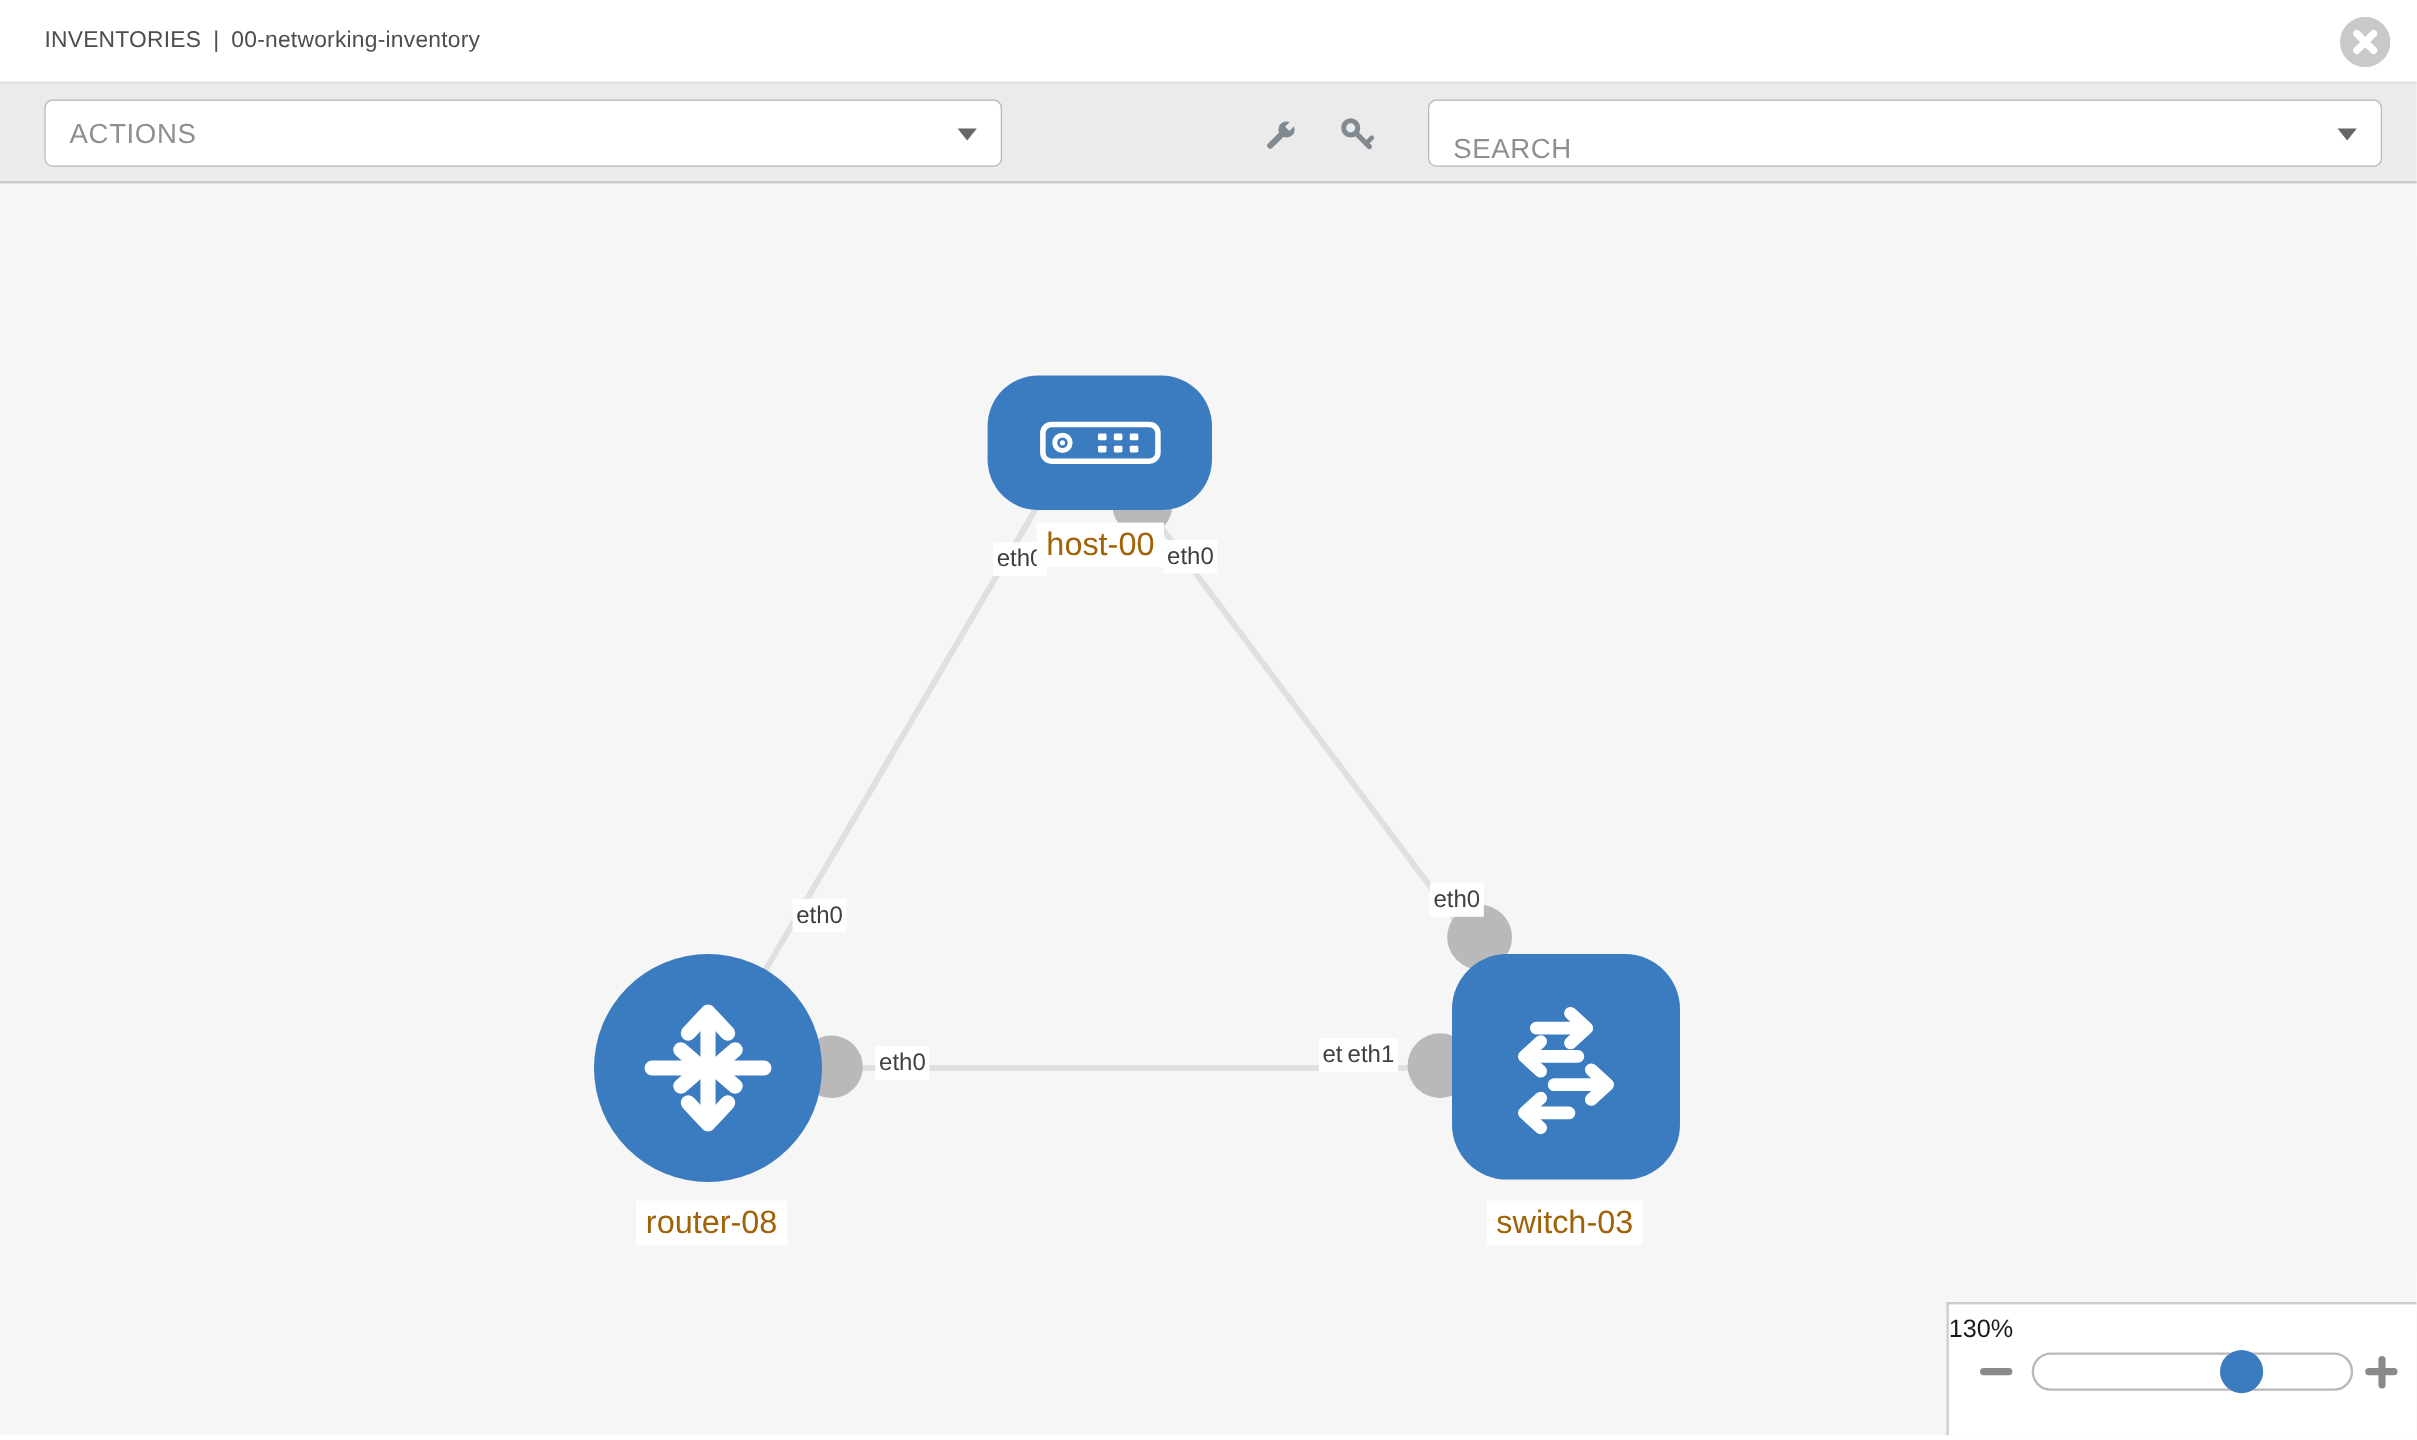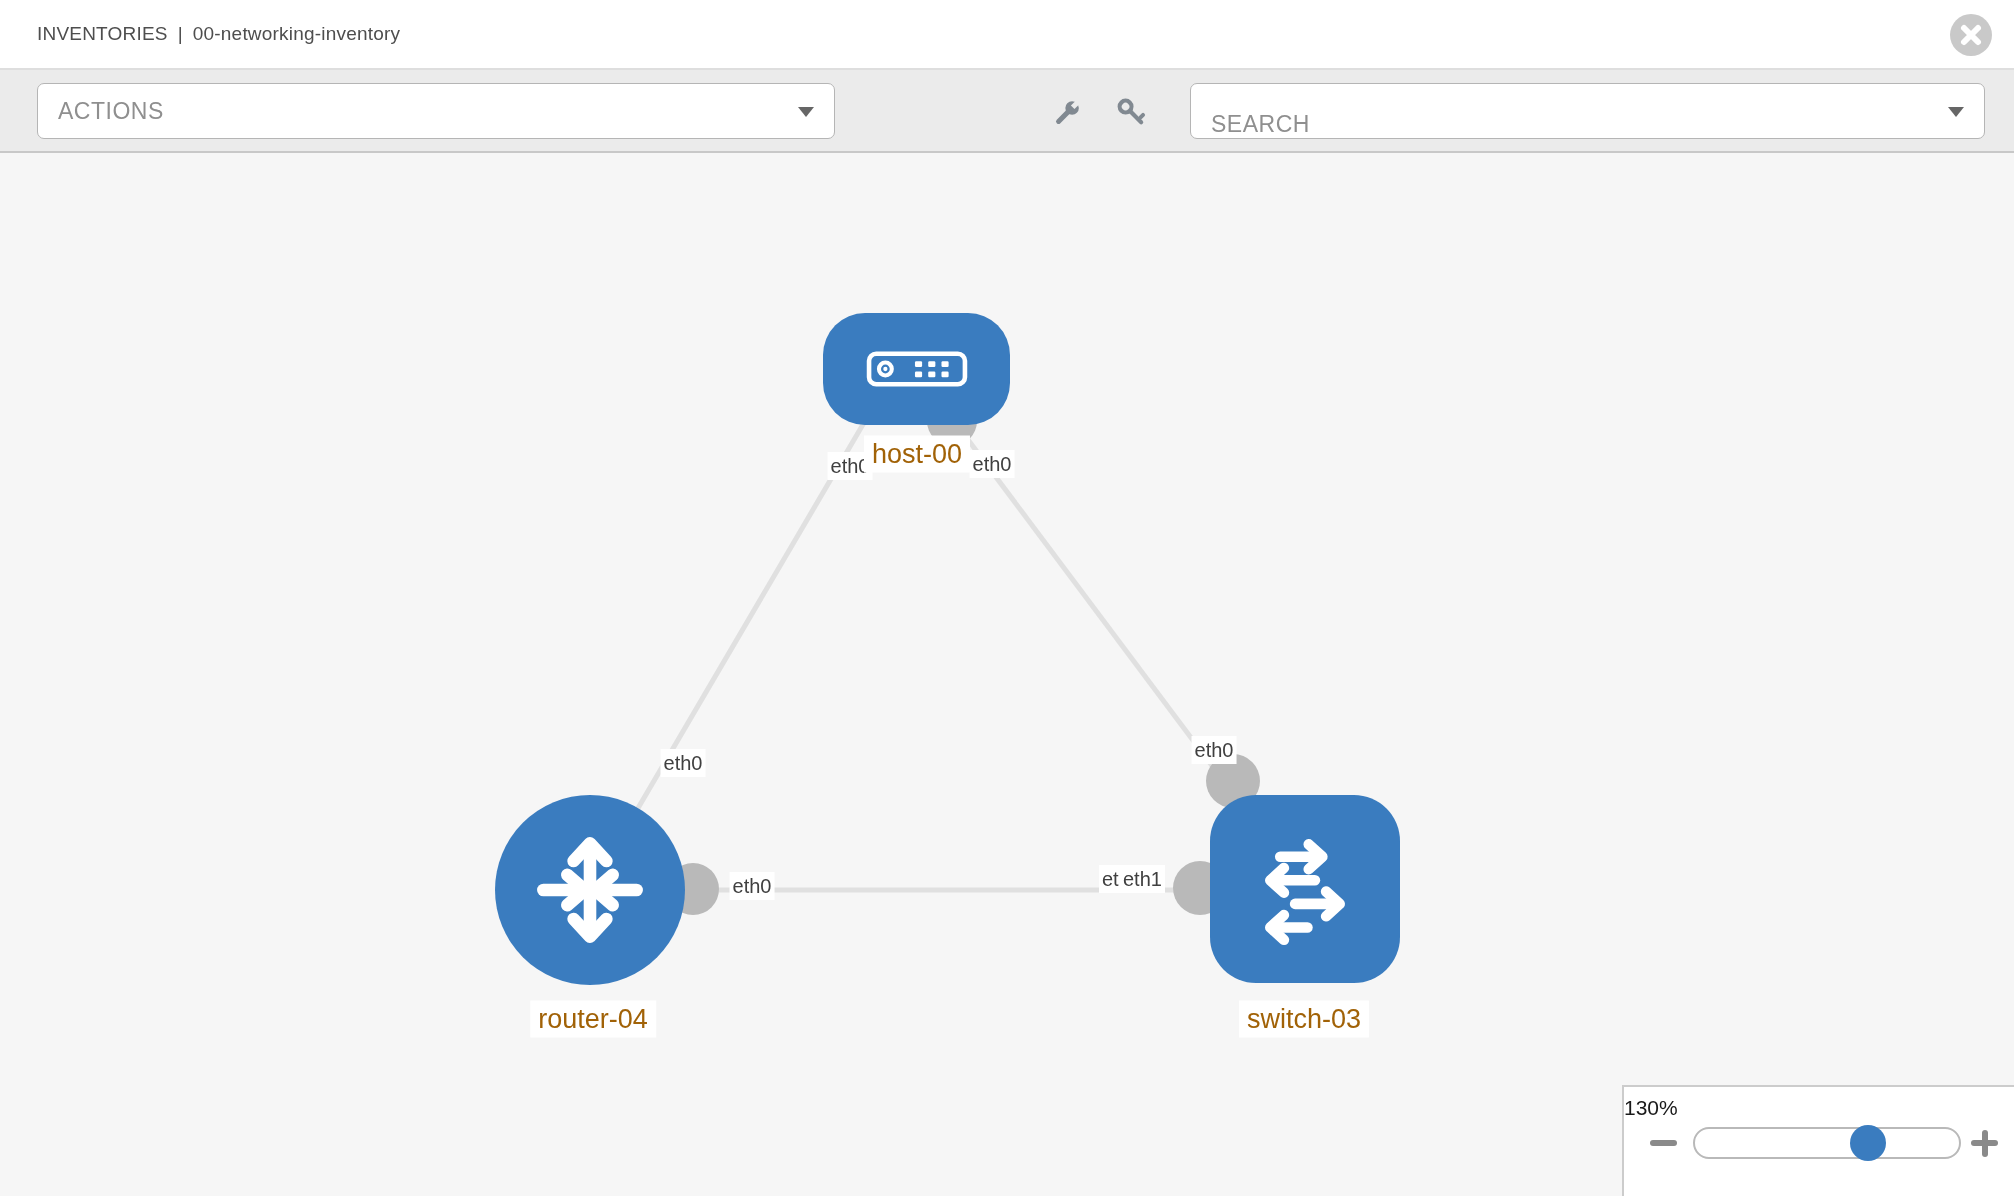--- a/index.html
+++ b/index.html
@@ -165,21 +165,21 @@
     <div class="if-label" style="left:992px; top:311px;">eth0</div>
     <div class="if-label" style="left:683px; top:610px;">eth0</div>
     <div class="if-label" style="left:1214px; top:597px;">eth0</div>
     <div class="if-label" style="left:752px; top:733px;">eth0</div>
     <div class="if-overlap">
       <span class="under">eth0</span>
       <span class="over">eth1</span>
     </div>
 
     <div class="node-label" style="left:917px; top:301px;">host-00</div>
-    <div class="node-label" style="left:593px; top:866px;">router-04</div>
+    <div class="node-label" style="left:593px; top:866px;">router-08</div>
     <div class="node-label" style="left:1304px; top:866px;">switch-03</div>
 
     <div class="node node-host">
       <svg width="102" height="38" viewBox="0 0 100 36">
         <rect x="3" y="3" width="94" height="30" rx="7" fill="none" stroke="#fff" stroke-width="4.5"></rect>
         <circle cx="19" cy="18" r="6.3" fill="none" stroke="#fff" stroke-width="4"></circle>
         <circle cx="19" cy="18" r="2.1" fill="#fff"></circle>
         <rect x="48" y="10.5" width="7" height="5.5" rx="1.2" fill="#fff"></rect>
         <rect x="61" y="10.5" width="7" height="5.5" rx="1.2" fill="#fff"></rect>
         <rect x="74" y="10.5" width="7" height="5.5" rx="1.2" fill="#fff"></rect>

